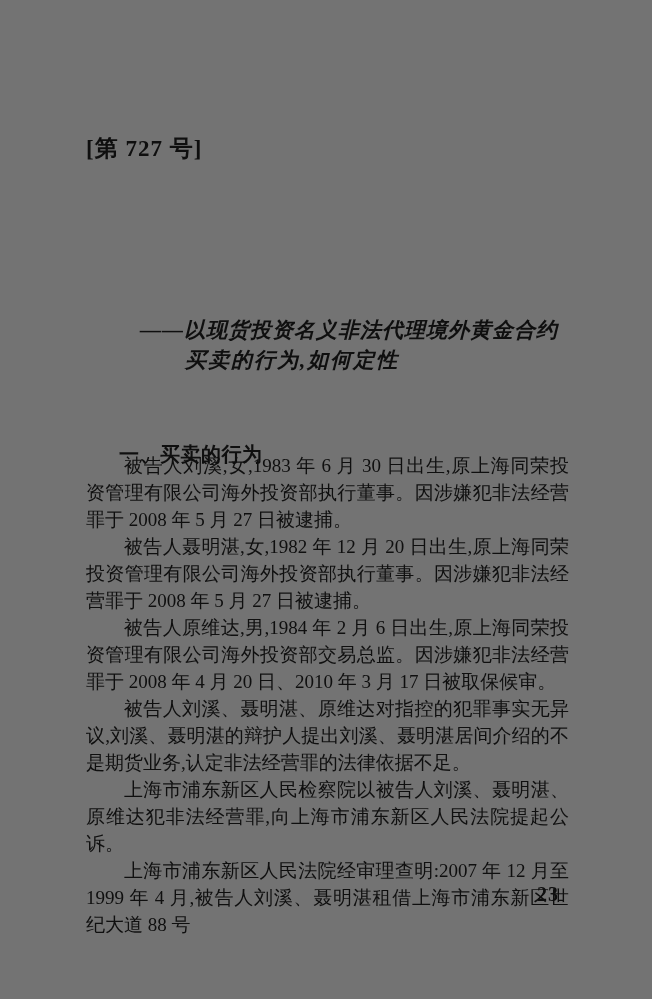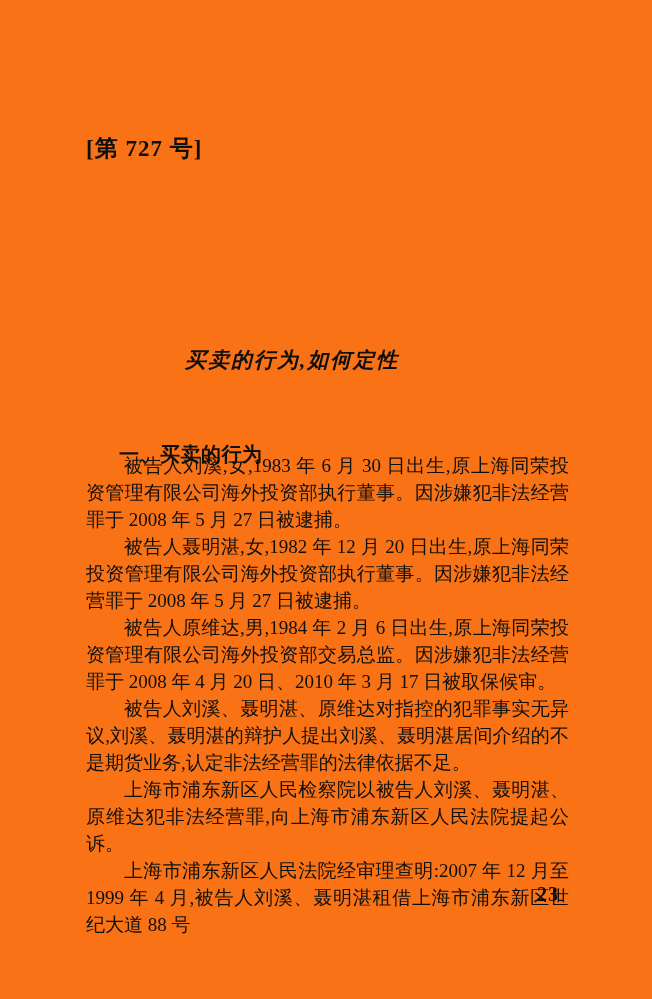--- a/index.html
+++ b/index.html
@@ -5,21 +5,21 @@
   html, body {
     margin: 0;
     padding: 0;
     background: #e8e8e8;
   }
   .page {
     position: relative;
     width: 652px;
     height: 999px;
     margin: 0 auto;
-    background: #f97316;
+    background: #737373;
     color: #0f0f0f;
     font-family: "Liberation Serif", "DejaVu Serif", serif;
     overflow: hidden;
   }
   .case-number {
     position: absolute;
     left: 86px;
     top: 133px;
     font-size: 23px;
     font-weight: bold;
@@ -89,20 +89,21 @@
   }
 </style>
 </head>
 <body>
 
 <div class="page">
 
   <div class="case-number">[第 727 号]</div>
 
 
+  <div class="subtitle-line1">——以现货投资名义非法代理境外黄金合约</div>
 
   <div class="subtitle-line2">买卖的行为,如何定性</div>
 
   <h2 class="section-heading">一、买卖的行为</h2>
 
   <div class="body-text">
     <p>被告人刘溪,女,1983 年 6 月 30 日出生,原上海同荣投资管理有限公司海外投资部执行董事。因涉嫌犯非法经营罪于 2008 年 5 月 27 日被逮捕。</p>
     <p>被告人聂明湛,女,1982 年 12 月 20 日出生,原上海同荣投资管理有限公司海外投资部执行董事。因涉嫌犯非法经营罪于 2008 年 5 月 27 日被逮捕。</p>
     <p>被告人原维达,男,1984 年 2 月 6 日出生,原上海同荣投资管理有限公司海外投资部交易总监。因涉嫌犯非法经营罪于 2008 年 4 月 20 日、2010 年 3 月 17 日被取保候审。</p>
     <p>被告人刘溪、聂明湛、原维达对指控的犯罪事实无异议,刘溪、聂明湛的辩护人提出刘溪、聂明湛居间介绍的不是期货业务,认定非法经营罪的法律依据不足。</p>

